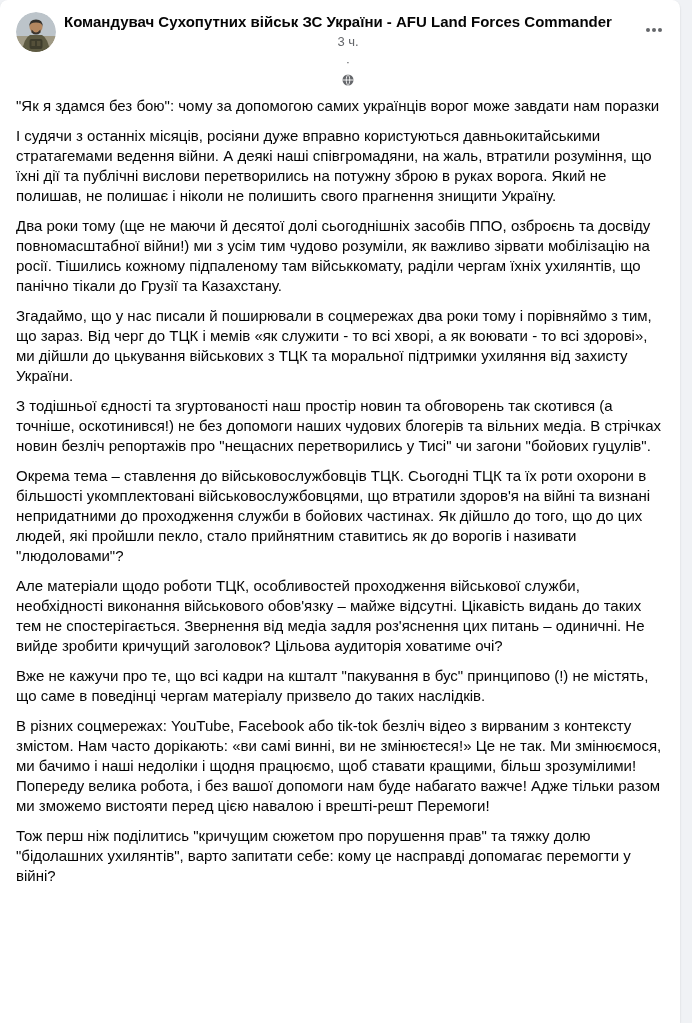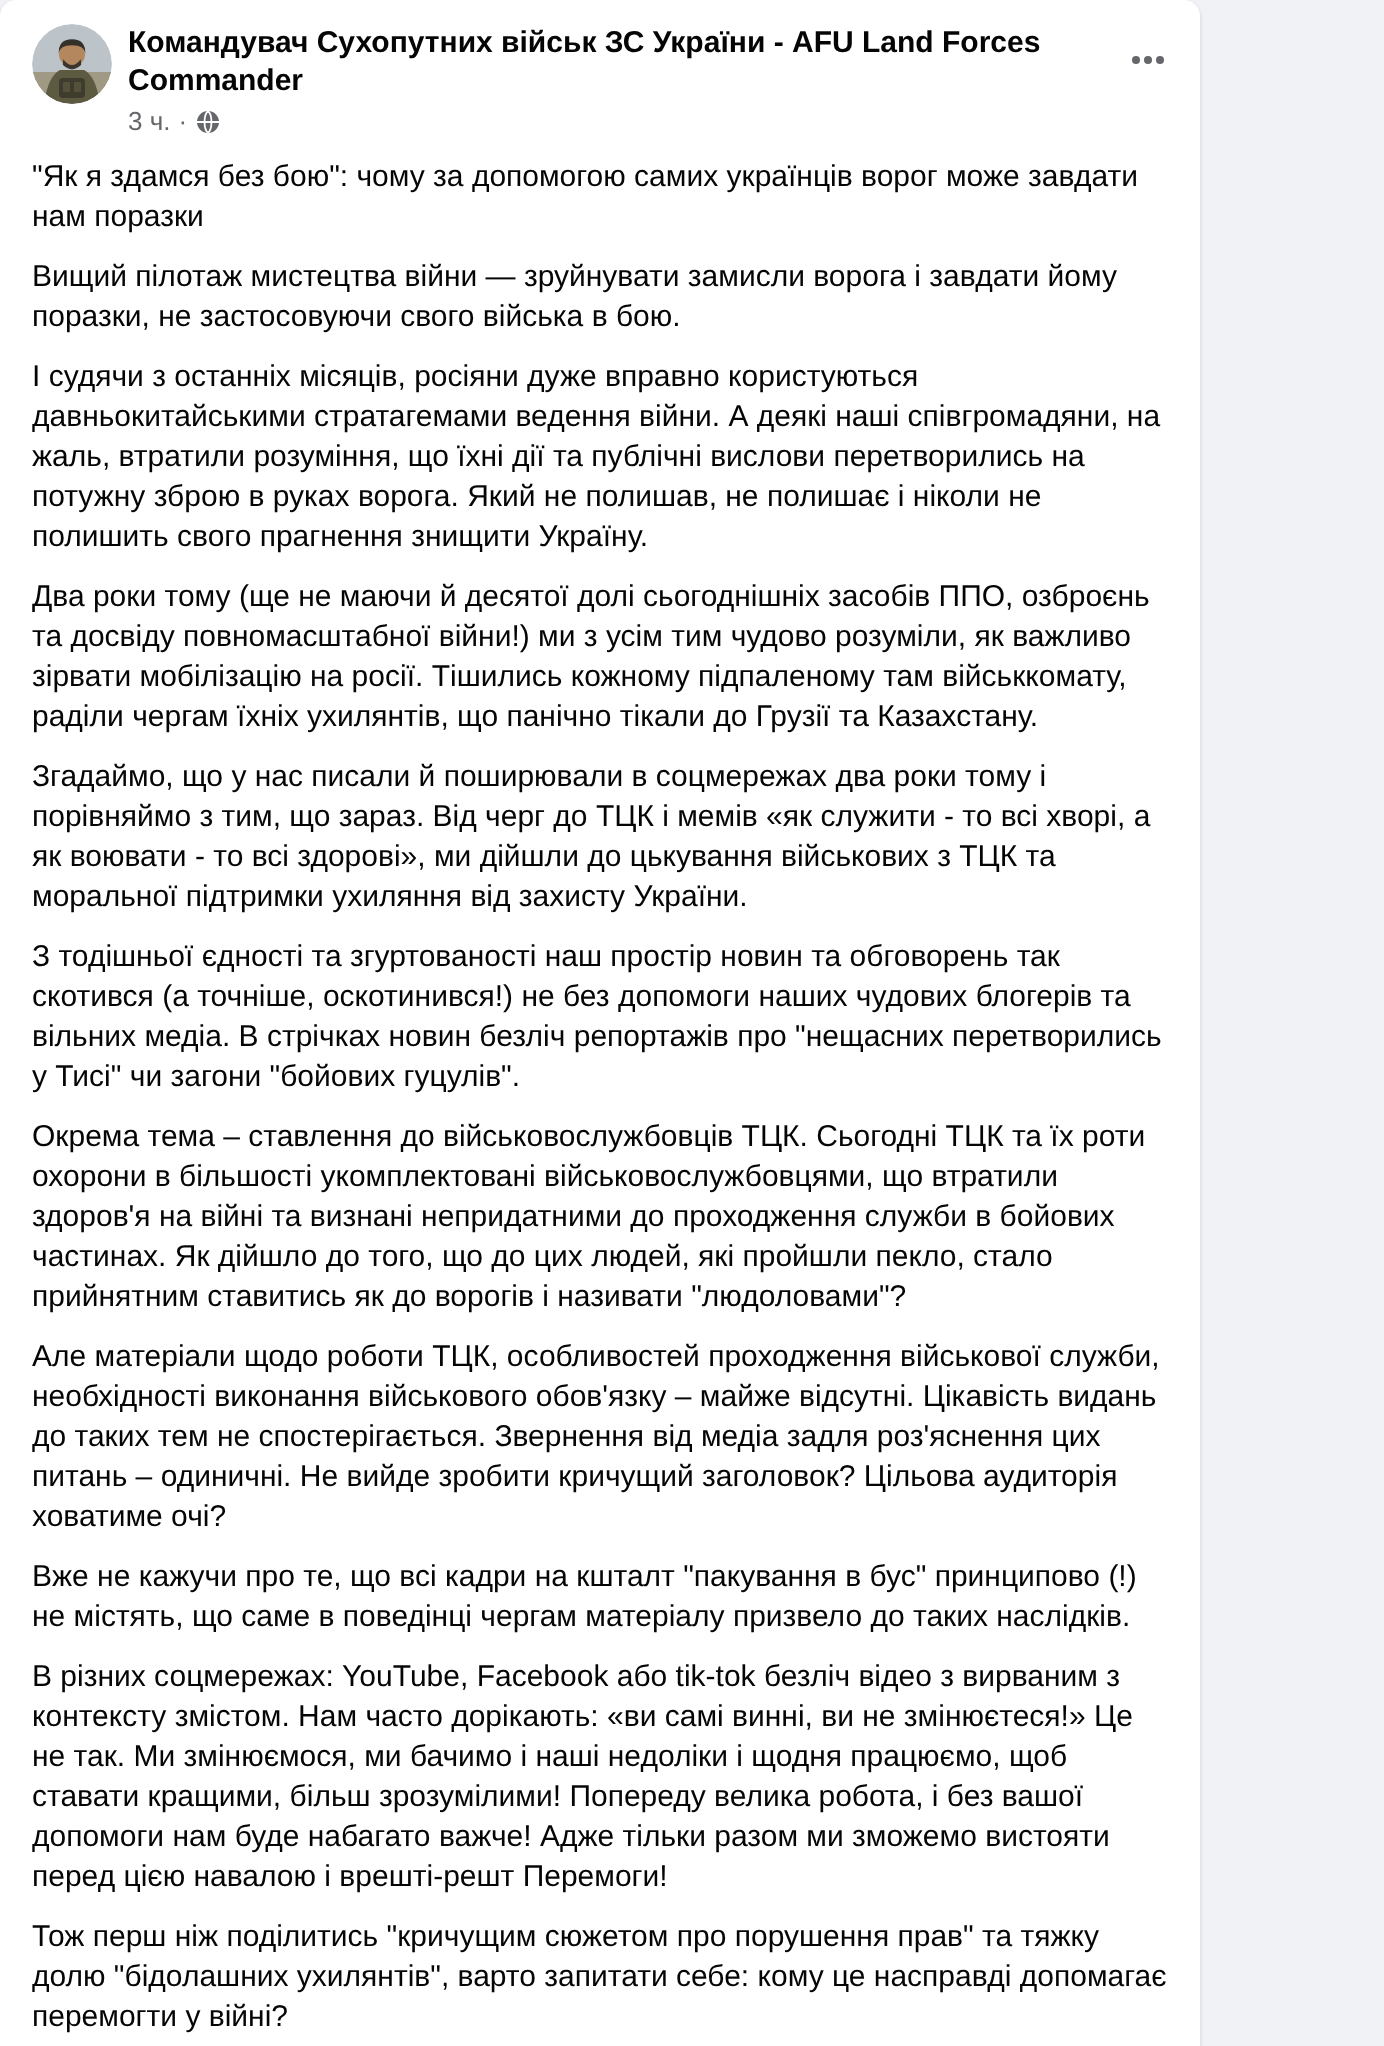--- a/index.html
+++ b/index.html
@@ -13,21 +13,21 @@
   }
   .page {
     position: relative;
     width: 692px;
     height: 1023px;
   }
   .card {
     position: absolute;
     left: 0;
     top: 0;
-    width: 600px;
+    width: 680px;
     height: 1023px;
     background: #ffffff;
     border-radius: 8px 8px 0 0;
     box-shadow: 0 1px 2px rgba(0,0,0,0.15);
     box-sizing: border-box;
   }
   .post-header {
     display: flex;
     align-items: flex-start;
     padding: 12px 16px 0 16px;
@@ -54,20 +54,21 @@
     cursor: pointer;
   }
   .meta {
     display: flex;
     align-items: center;
     gap: 4px;
     margin-top: 3px;
     font-size: 13px;
     color: #65676b;
     line-height: 16px;
+    flex-direction: column;
   }
   .meta .timestamp { cursor: pointer; }
   .globe { display: inline-flex; align-items: center; }
   .more-btn {
     flex: 0 0 auto;
     background: none;
     border: none;
     padding: 6px;
     margin: 2px -6px 0 6px;
     border-radius: 50%;
@@ -140,21 +141,20 @@
               <circle cx="16" cy="10" r="2"></circle>
             </g>
           </svg>
         </span>
       </button>
 
     </header>
 
     <div class="post-body">
         <p>"Як я здамся без бою": чому за допомогою самих українців ворог може завдати нам поразки</p>
-        <p>Вищий пілотаж мистецтва війни — зруйнувати замисли ворога і завдати йому поразки, не застосовуючи свого війська в бою.</p>
         <p>І судячи з останніх місяців, росіяни дуже вправно користуються давньокитайськими стратагемами ведення війни. А деякі наші співгромадяни, на жаль, втратили розуміння, що їхні дії та публічні вислови перетворились на потужну зброю в руках ворога. Який не полишав, не полишає і ніколи не полишить свого прагнення знищити Україну.</p>
         <p>Два роки тому (ще не маючи й десятої долі сьогоднішніх засобів ППО, озброєнь та досвіду повномасштабної війни!) ми з усім тим чудово розуміли, як важливо зірвати мобілізацію на росії. Тішились кожному підпаленому там військкомату, раділи чергам їхніх ухилянтів, що панічно тікали до Грузії та Казахстану.</p>
         <p>Згадаймо, що у нас писали й поширювали в соцмережах два роки тому і порівняймо з тим, що зараз. Від черг до ТЦК і мемів «як служити - то всі хворі, а як воювати - то всі здорові», ми дійшли до цькування військових з ТЦК та моральної підтримки ухиляння від захисту України.</p>
         <p>З тодішньої єдності та згуртованості наш простір новин та обговорень так скотився (а точніше, оскотинився!) не без допомоги наших чудових блогерів та вільних медіа. В стрічках новин безліч репортажів про "нещасних перетворились у Тисі" чи загони "бойових гуцулів".</p>
         <p>Окрема тема – ставлення до військовослужбовців ТЦК. Сьогодні ТЦК та їх роти охорони в більшості укомплектовані  військовослужбовцями, що втратили здоров'я на війні та визнані непридатними до проходження служби в бойових частинах. Як дійшло до того, що до цих людей, які пройшли пекло, стало прийнятним ставитись як до ворогів і називати "людоловами"?</p>
         <p>Але матеріали щодо роботи ТЦК, особливостей проходження військової служби, необхідності виконання військового обов'язку – майже відсутні. Цікавість видань до таких тем не спостерігається. Звернення від медіа задля роз'яснення цих питань – одиничні. Не вийде зробити кричущий заголовок? Цільова аудиторія ховатиме очі?</p>
         <p>Вже не кажучи про те, що всі кадри на кшталт "пакування в бус" принципово (!) не містять, що саме в поведінці чергам матеріалу призвело до таких наслідків.</p>
         <p>В різних соцмережах: YouTube, Facebook або tik-tok безліч відео з вирваним з контексту змістом. Нам часто дорікають: «ви самі винні, ви не змінюєтеся!» Це не так. Ми змінюємося, ми бачимо і наші недоліки і щодня працюємо, щоб ставати кращими, більш зрозумілими! Попереду велика робота, і без вашої допомоги нам буде набагато важче! Адже тільки разом ми зможемо вистояти перед цією навалою і врешті-решт Перемоги!</p>
         <p>Тож перш ніж поділитись "кричущим сюжетом про порушення прав" та тяжку долю "бідолашних ухилянтів", варто запитати себе: кому це насправді допомагає перемогти у війні?</p>
       </div>

